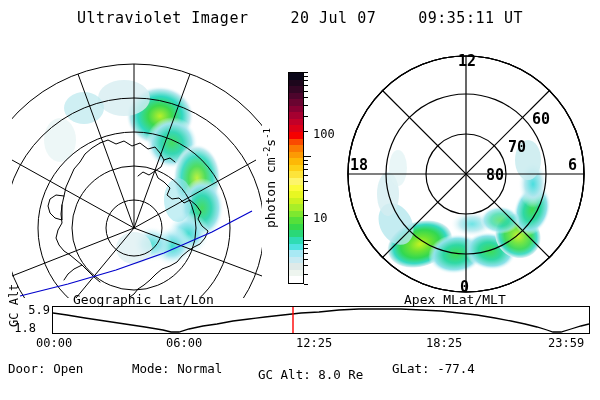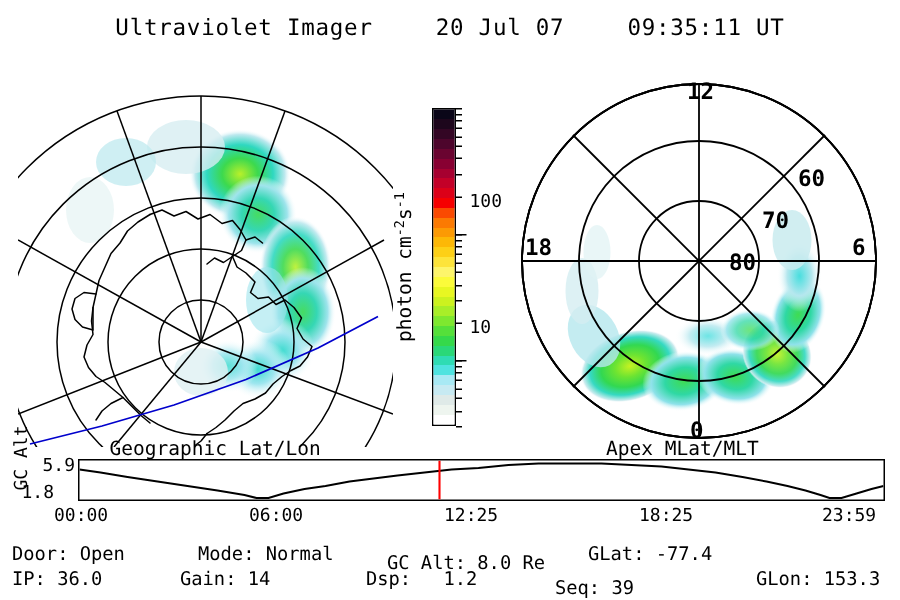--- a/index.html
+++ b/index.html
@@ -304,37 +304,15 @@
       </div>
       <div class="fc fc3">
         <span>GC Alt:</span>
         <span>8.0 Re</span>
       </div>
       <div class="fc fc4">
         <span>GLat:</span>
         <span>-77.4</span>
       </div>
     </div>
-    <div class="frow">
-      <div class="fc fc0">
-        <span>IP:</span>
-        <span>36.0</span>
-      </div>
-      <div class="fc fc1">
-        <span>Gain:</span>
-        <span>14</span>
-      </div>
-      <div class="fc fc2">
-        <span>Dsp:</span>
-        <span style="margin-left:14px;">1.2</span>
-      </div>
-      <div class="fc fc3">
-        <span>Seq:</span>
-        <span>39</span>
-      </div>
-      <div class="fc fc4">
-        <span>GLon:</span>
-        <span>153.3</span>
-      </div>
-    </div>
   </div>
 
 </div>
 
 </body></html>

